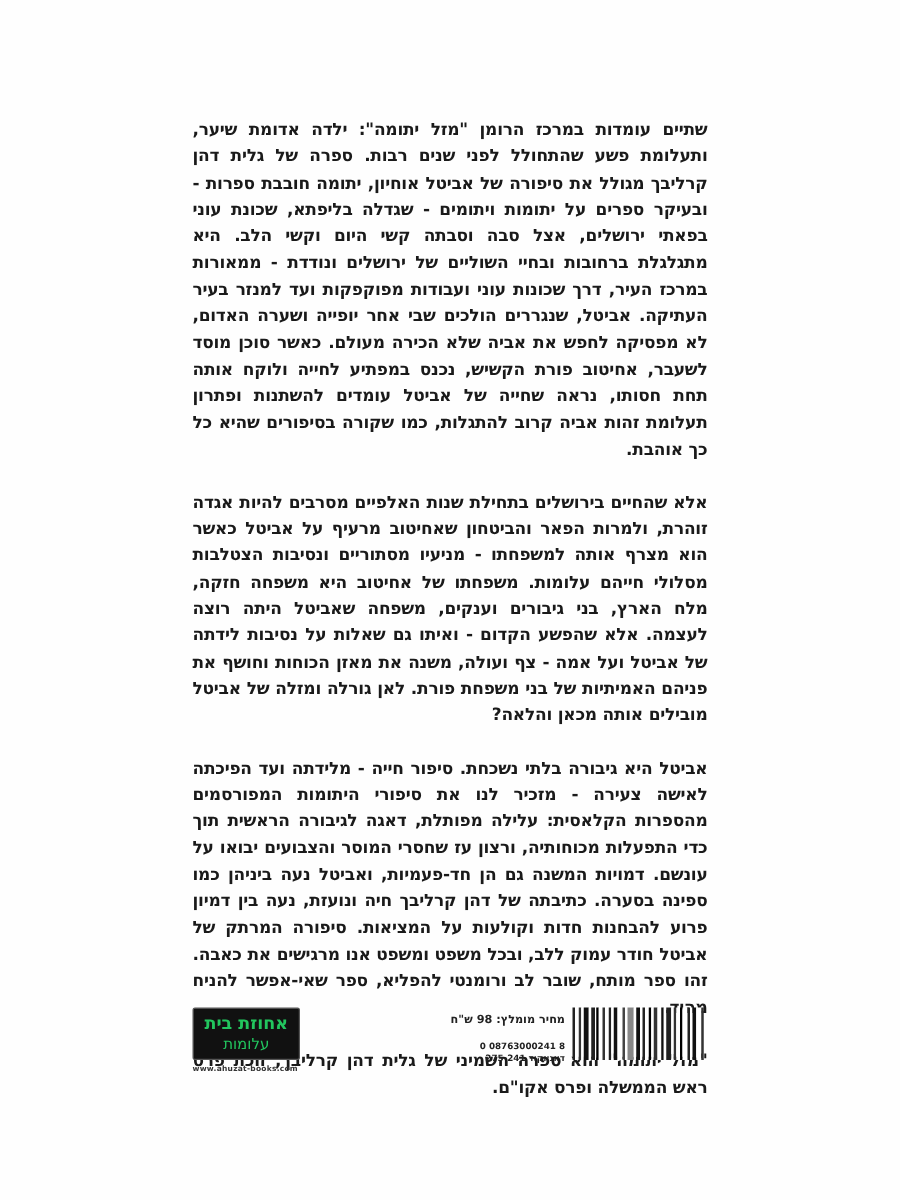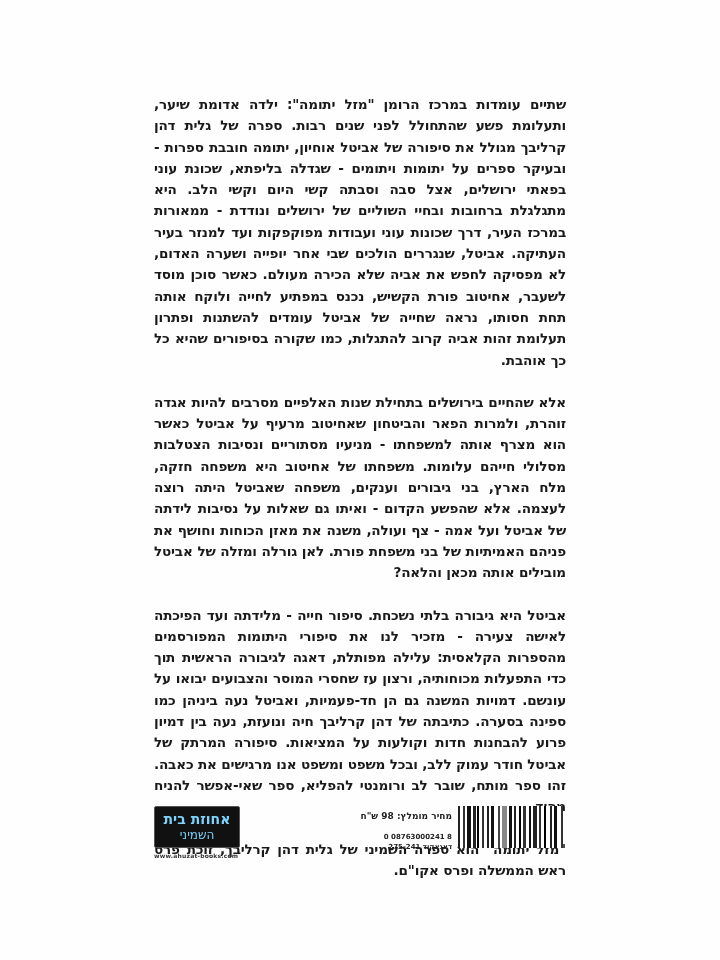--- a/index.html
+++ b/index.html
@@ -12,21 +12,21 @@
     position:absolute; left:154px; top:94px; width:412px;
     direction:rtl; text-align:justify; text-align-last:right;
     font-size:13.6px; line-height:21.3px; font-weight:bold; color:#1a1a1a;
     letter-spacing:-0.2px;
   }
   .para { margin:0 0 21px 0; }
   .footer { position:absolute; left:154px; top:806px; width:412px; height:60px; }
   .logo {
     position:absolute; left:0; top:0; width:86px; height:42px;
     background:#111; border:1px solid #555; box-sizing:border-box; border-radius:2px;
-    color:#7dd3fc; direction:rtl; text-align:center; font-weight:bold;
+    color:#22c55e; direction:rtl; text-align:center; font-weight:bold;
   }
   .logo-line1 { font-size:14px; line-height:18px; margin-top:3px; }
   .logo-line2 { font-size:12px; line-height:15px; font-weight:normal; }
   .website { position:absolute; left:0; top:46px; width:90px; font-size:6px; font-weight:bold; color:#333; letter-spacing:0.2px; }
   .price-info { position:absolute; left:206px; top:0; width:92px; direction:rtl; text-align:right; font-size:8px; font-weight:bold; color:#222; }
   .price { font-size:9px; line-height:12px; margin-top:4px; }
   .isbn { font-size:7px; line-height:10px; margin-top:10px; direction:ltr; }
   .danacode { font-size:7px; line-height:10px; }
   .barcode { position:absolute; left:304px; top:0; width:108px; height:42px; display:flex; align-items:stretch; }
   .bar { height:100%; }
@@ -38,21 +38,21 @@
   <div class="text-block">
     <p class="para">שתיים עומדות במרכז הרומן "מזל יתומה": ילדה אדומת שיער, ותעלומת פשע שהתחולל לפני שנים רבות. ספרה של גלית דהן קרליבך מגולל את סיפורה של אביטל אוחיון, יתומה חובבת ספרות - ובעיקר ספרים על יתומות ויתומים - שגדלה בליפתא, שכונת עוני בפאתי ירושלים, אצל סבה וסבתה קשי היום וקשי הלב. היא מתגלגלת ברחובות ובחיי השוליים של ירושלים ונודדת - ממאורות במרכז העיר, דרך שכונות עוני ועבודות מפוקפקות ועד למנזר בעיר העתיקה. אביטל, שנגררים הולכים שבי אחר יופייה ושערה האדום, לא מפסיקה לחפש את אביה שלא הכירה מעולם. כאשר סוכן מוסד לשעבר, אחיטוב פורת הקשיש, נכנס במפתיע לחייה ולוקח אותה תחת חסותו, נראה שחייה של אביטל עומדים להשתנות ופתרון תעלומת זהות אביה קרוב להתגלות, כמו שקורה בסיפורים שהיא כל כך אוהבת.</p>
     <p class="para">אלא שהחיים בירושלים בתחילת שנות האלפיים מסרבים להיות אגדה זוהרת, ולמרות הפאר והביטחון שאחיטוב מרעיף על אביטל כאשר הוא מצרף אותה למשפחתו - מניעיו מסתוריים ונסיבות הצטלבות מסלולי חייהם עלומות. משפחתו של אחיטוב היא משפחה חזקה, מלח הארץ, בני גיבורים וענקים, משפחה שאביטל היתה רוצה לעצמה. אלא שהפשע הקדום - ואיתו גם שאלות על נסיבות לידתה של אביטל ועל אמה - צף ועולה, משנה את מאזן הכוחות וחושף את פניהם האמיתיות של בני משפחת פורת. לאן גורלה ומזלה של אביטל מובילים אותה מכאן והלאה?</p>
     <p class="para">אביטל היא גיבורה בלתי נשכחת. סיפור חייה - מלידתה ועד הפיכתה לאישה צעירה - מזכיר לנו את סיפורי היתומות המפורסמים מהספרות הקלאסית: עלילה מפותלת, דאגה לגיבורה הראשית תוך כדי התפעלות מכוחותיה, ורצון עז שחסרי המוסר והצבועים יבואו על עונשם. דמויות המשנה גם הן חד-פעמיות, ואביטל נעה ביניהן כמו ספינה בסערה. כתיבתה של דהן קרליבך חיה ונועזת, נעה בין דמיון פרוע להבחנות חדות וקולעות על המציאות. סיפורה המרתק של אביטל חודר עמוק ללב, ובכל משפט ומשפט אנו מרגישים את כאבה. זהו ספר מותח, שובר לב ורומנטי להפליא, ספר שאי-אפשר להניח מהיד.</p>
     <p class="para">"מזל יתומה" הוא ספרה השמיני של גלית דהן קרליבך, זוכת פרס ראש הממשלה ופרס אקו"ם.</p>
   </div>
 
   <div class="footer">
     <div class="logo">
       <div class="logo-line1">אחוזת בית</div>
-      <div class="logo-line2">השמיני</div>
+      <div class="logo-line2">עלומות</div>
     </div>
     <div class="website">www.ahuzat-books.com</div>
 
     <div class="price-info">
       <div class="price">מחיר מומלץ: 98 ש"ח</div>
       <div class="isbn">0 08763000241 8</div>
       <div class="danacode">דאנאקוד 275-241</div>
     </div>
 
     <div class="barcode">

